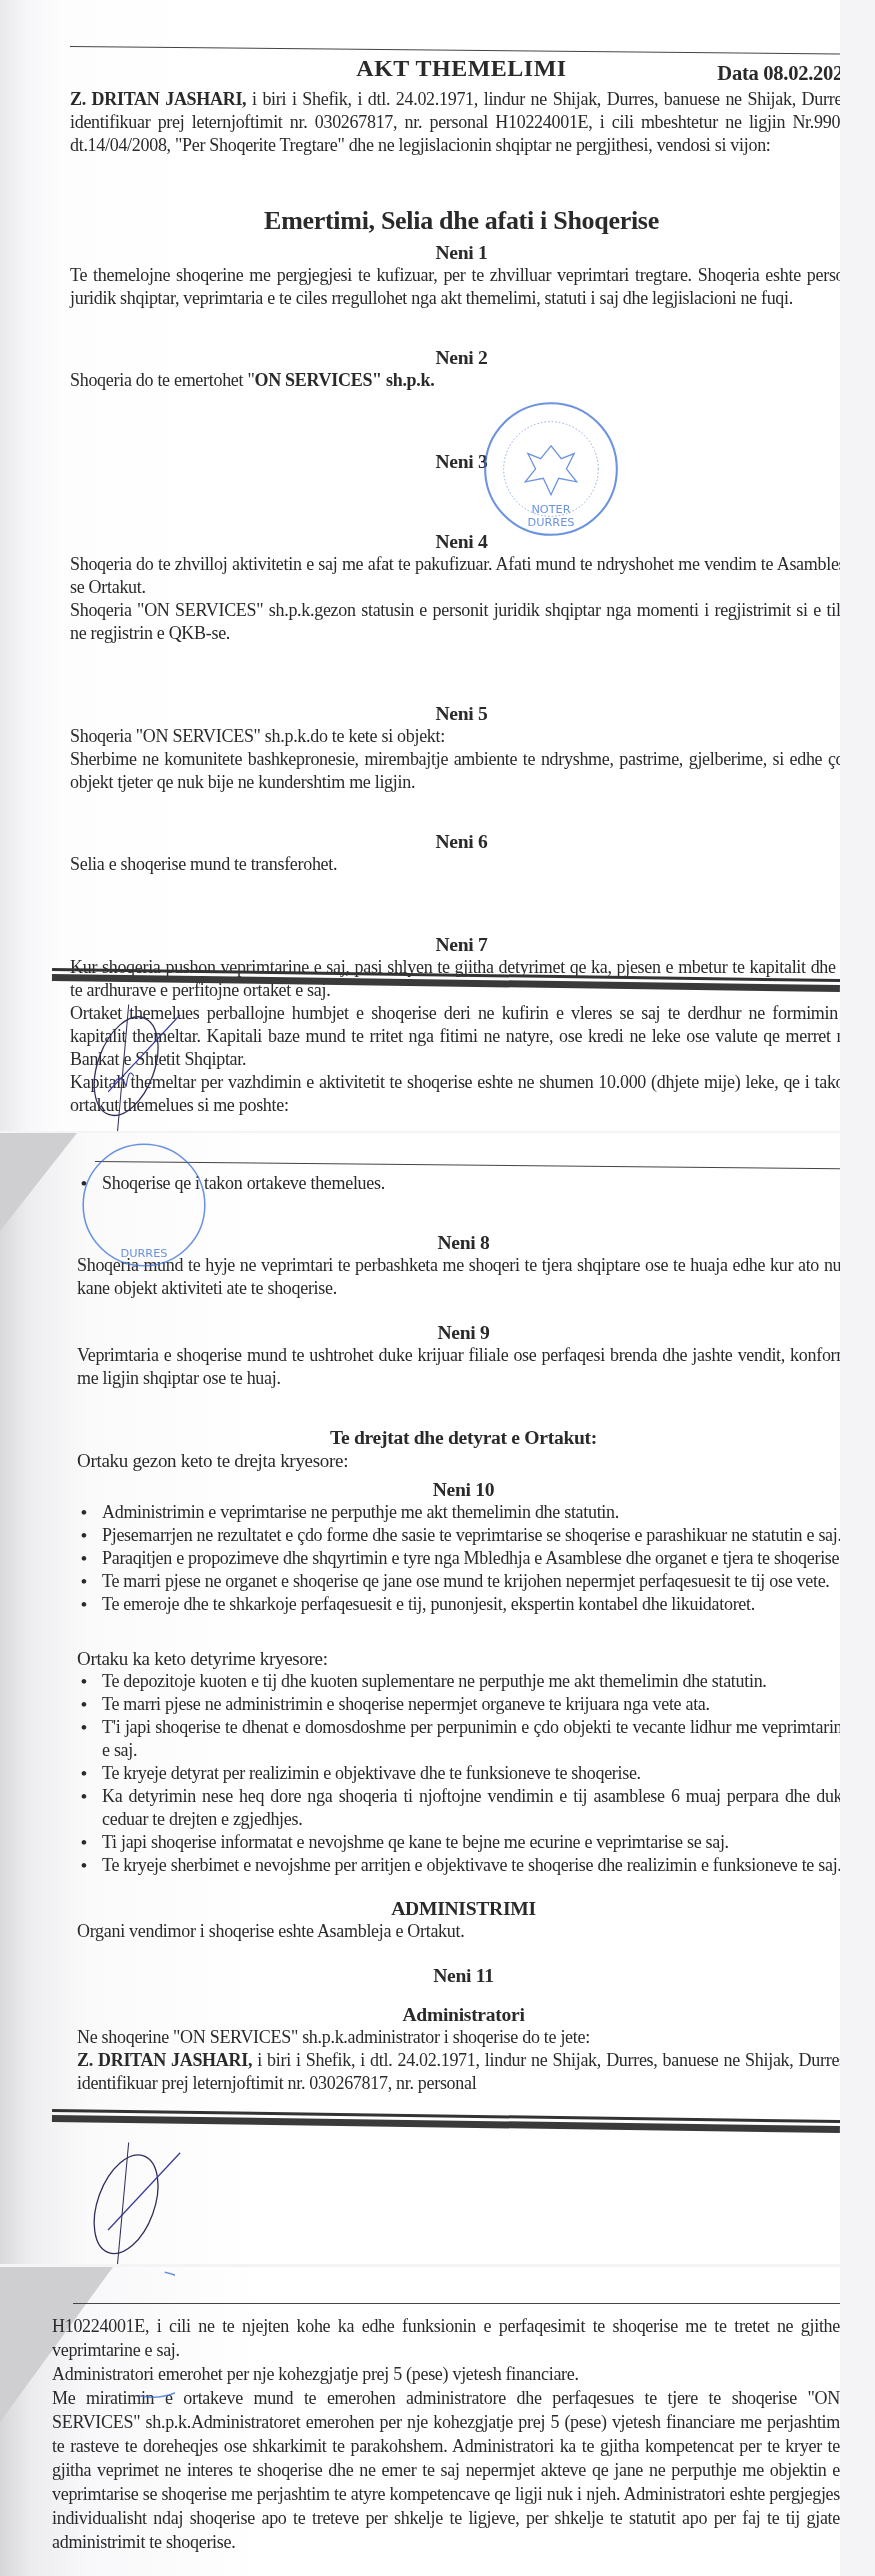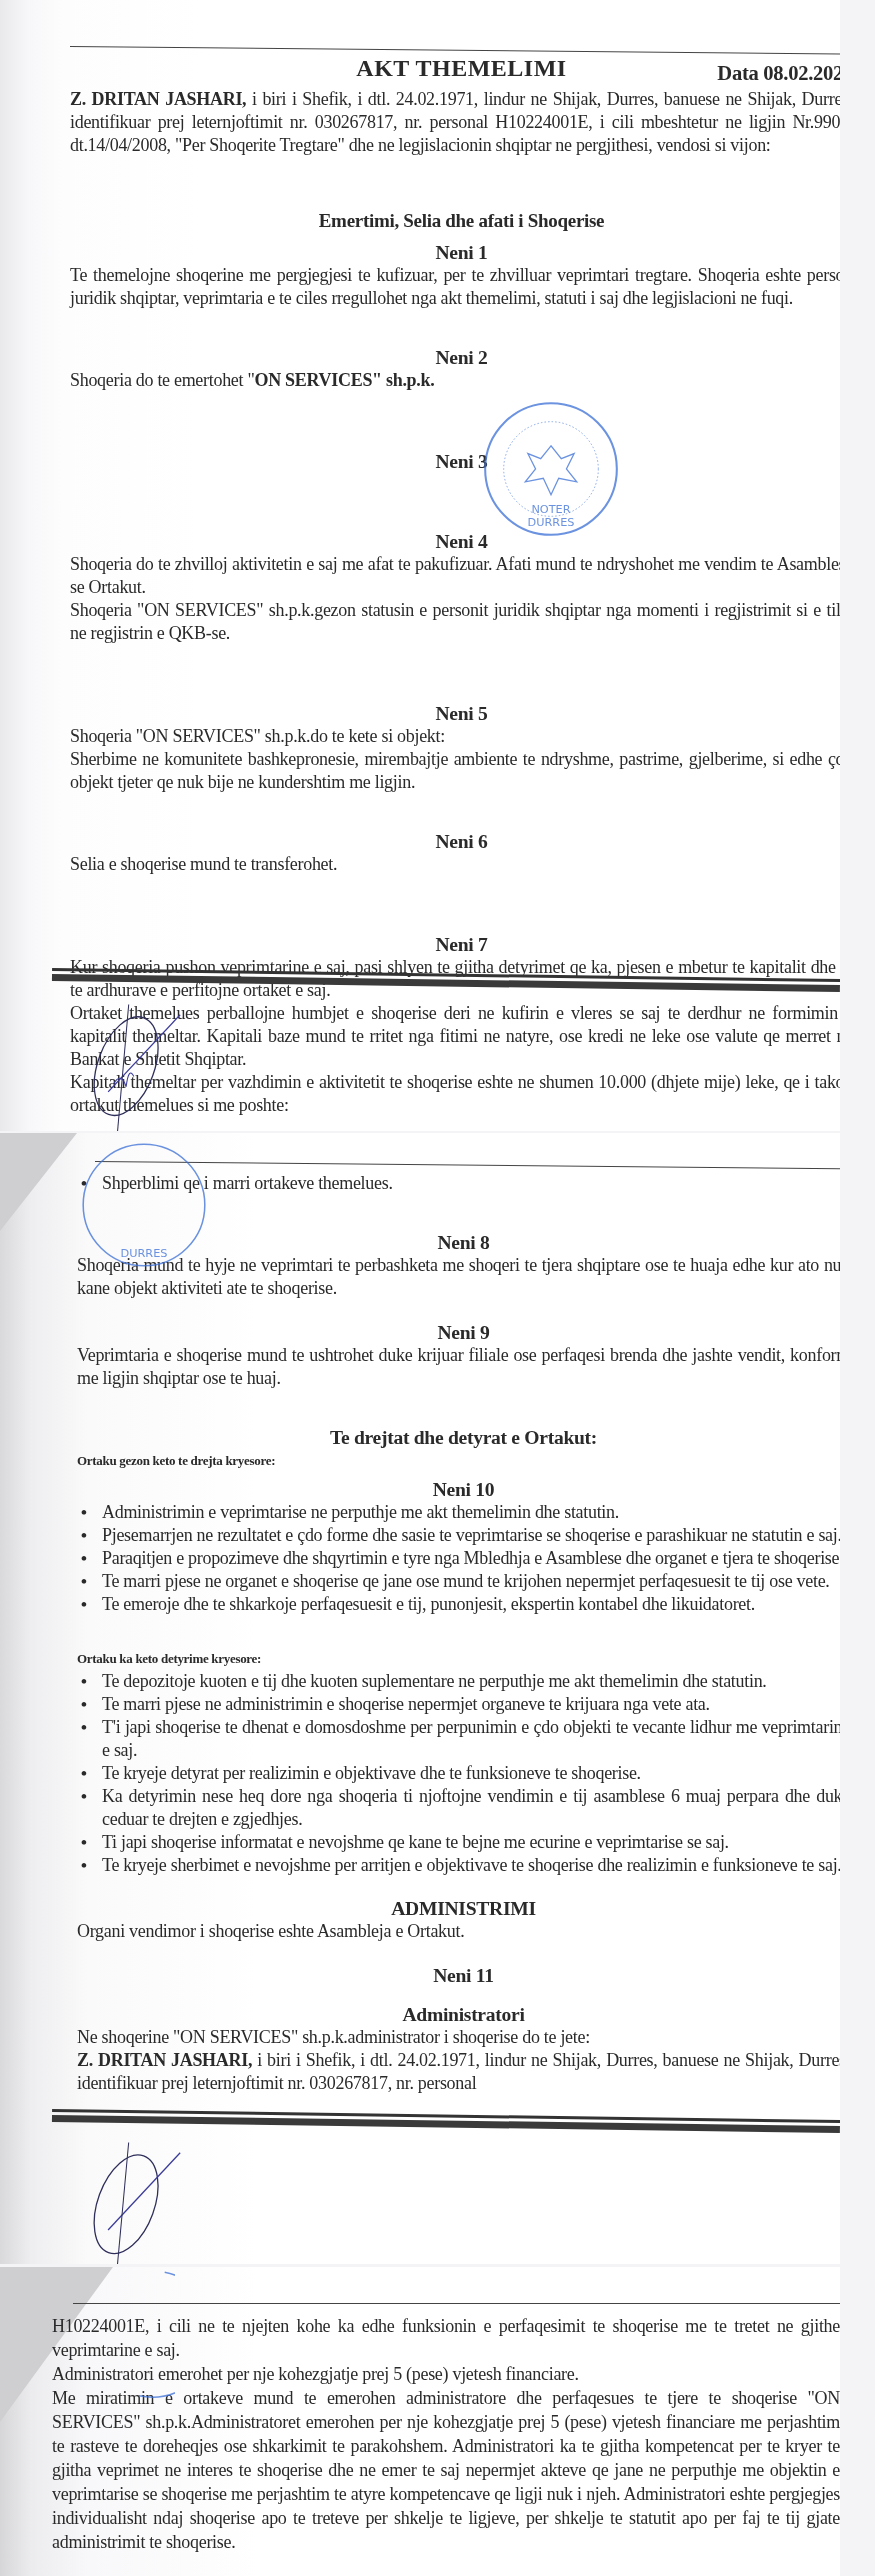--- a/index.html
+++ b/index.html
@@ -46,22 +46,22 @@
     .p2 .content { top: 28px; }
     .p3 .content { top: 31px; left: 52px; }
 
     .rule-top { border-top: 1.5px solid #444; margin: 0 0 10.3px 0; transform: rotate(0.55deg); transform-origin: left; }
     .title-row { position: relative; height: 31px; }
     .doc-title { position: absolute; left: 0; right: 0; text-align: center; font-size: 24px; font-weight: bold; letter-spacing: 0.5px; top: 0; }
     .doc-date { position: absolute; right: 0; top: 5.2px; font-size: 20.6px; font-weight: bold; }
 
     p { margin: 0; text-align: justify; }
     .heading { text-align: center; font-weight: bold; font-size: 19.6px; margin-top: 5.2px; }
-    .section-title { text-align: center; font-weight: bold; font-size: 19px; margin-top: 52px; }
-    .left-heading { font-weight: bold; font-size: 13px; }
+    .section-title { text-align: center; font-weight: bold; font-size: 26px; margin-top: 52px; }
+    .left-heading { font-weight: normal; font-size: 19px; }
     .gap-s { height: 15.5px; }
     .gap-m { height: 31px; }
     .gap-l { height: 52px; }
     b { font-weight: bold; }
 
     ul { margin: 0; padding-left: 25px; }
     ul li { list-style: none; position: relative; text-align: justify; }
     ul li::before { content: "\2022"; position: absolute; left: -21.6px; top: 0; font-size: 19.6px; }
 
     .double-rule {
@@ -147,21 +147,21 @@
       <path d="M70 185 Q85 160 95 190 Q100 150 110 170" stroke="#3b3b9a" stroke-width="2" fill="none"></path>
     </svg>
   </div>
 </div>
 
 <div class="page p2">
   <div class="fold"></div>
   <div class="content" style="left:77px; width:773px;">
     <div class="rule-top" style="margin-left:18px;"></div>
     <ul>
-      <li>Shperblimi qe i marri ortakeve themelues.</li>
+      <li>Shoqerise qe i takon ortakeve themelues.</li>
     </ul>
 
     <div class="gap-m"></div>
     <div class="heading">Neni 8</div>
     <p>Shoqeria mund te hyje ne veprimtari te perbashketa me shoqeri te tjera shqiptare ose te huaja edhe kur ato nuk kane objekt aktiviteti ate te shoqerise.</p>
 
     <div class="gap-s"></div>
     <div class="heading">Neni 9</div>
     <p>Veprimtaria e shoqerise mund te ushtrohet duke krijuar filiale ose perfaqesi brenda dhe jashte vendit, konform me ligjin shqiptar ose te huaj.</p>
 

